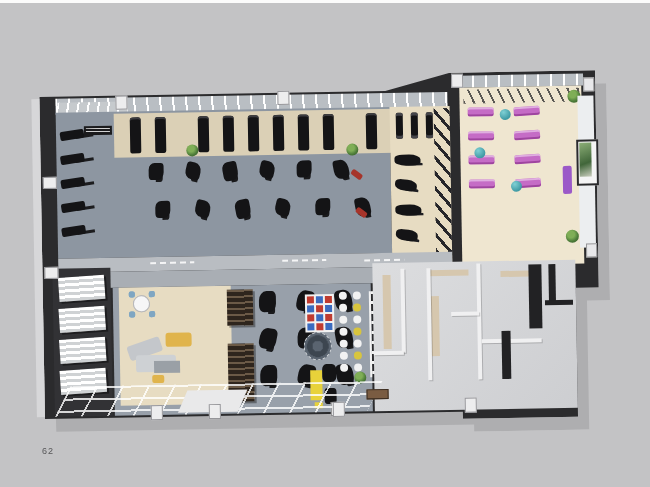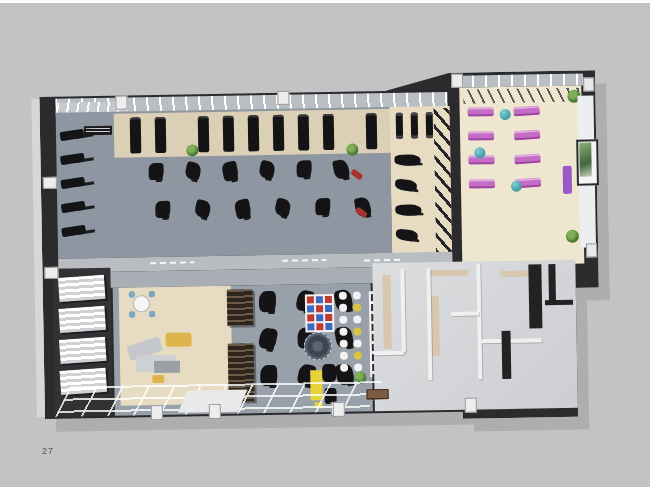--- a/index.html
+++ b/index.html
@@ -385,13 +385,13 @@
   <div class="b pilaster pl2"></div>
   <div class="b pilaster pl3"></div>
   <div class="b pilaster pl4"></div>
   <div class="b pilaster pl5"></div>
   <div class="b pilaster pl6"></div>
   <div class="b pilaster pl7"></div>
   <div class="b pilaster pl8"></div>
   <div class="b pilaster pl9"></div>
 </div>
 
-<div class="b pagenum">27</div>
+<div class="b pagenum">62</div>
 
 </body></html>

